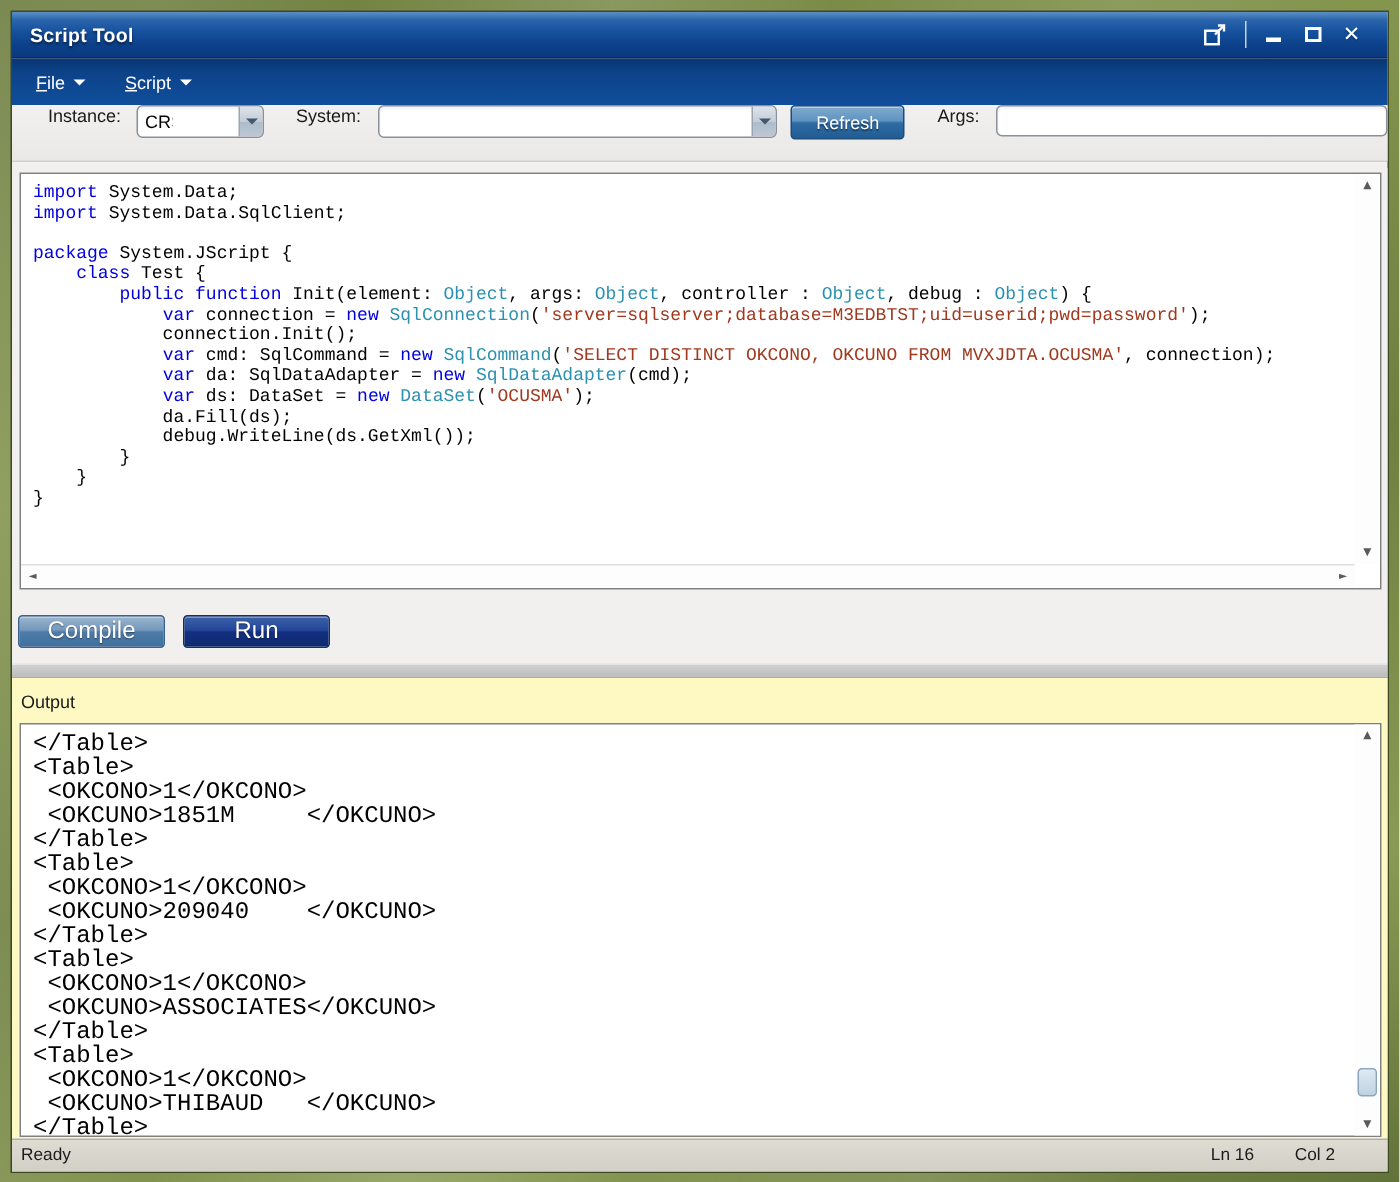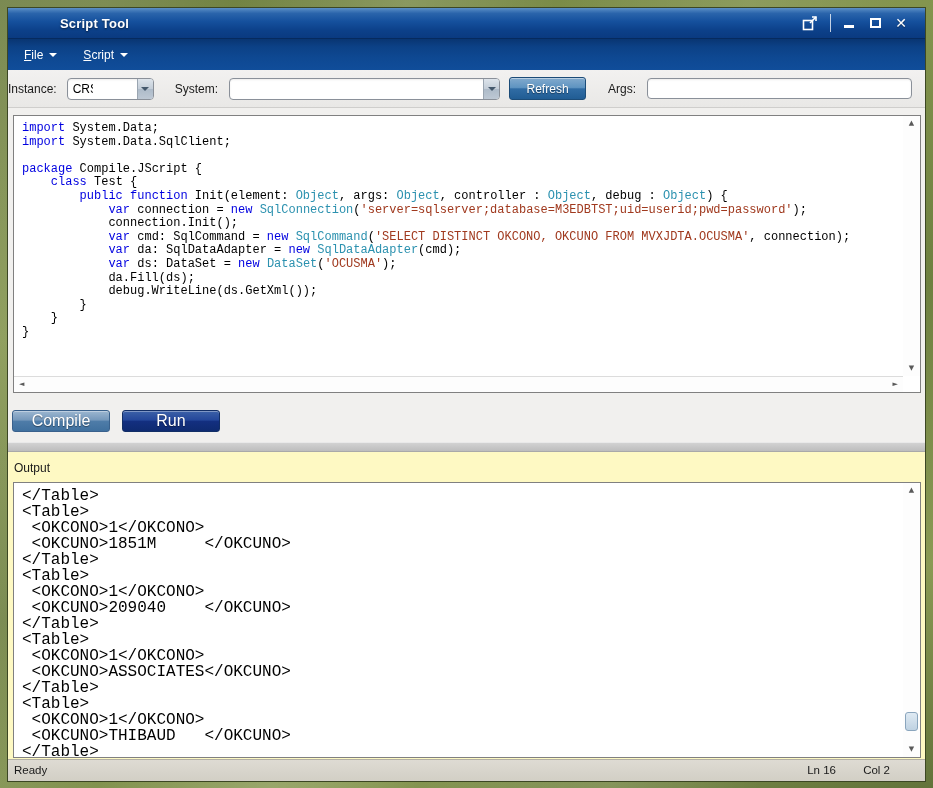--- a/index.html
+++ b/index.html
@@ -15,21 +15,21 @@
       linear-gradient(160deg, #6c7d3f 0%, #84954e 30%, #6e8040 55%, #8a9a54 80%, #62733a 100%);
   }
 
   
   .window { position:absolute; left:8px; top:8px; width:917px; height:773px;
     background:#f1f0ee; box-shadow:0 0 0 1px #3c4724; }
 
   
   .titlebar { position:absolute; left:0; top:0; width:100%; height:30px;
     background:linear-gradient(180deg,#5b8fc6 0%,#2a64ab 18%,#15509d 45%,#0c4089 75%,#0a3a80 100%);
-    display:flex; align-items:center;padding-left:40px; }
+    display:flex; align-items:center; }
   .title { color:#fff; font-size:13px; font-weight:bold; padding-left:12px;
     text-shadow:0 1px 2px rgba(0,0,0,.55); letter-spacing:.2px; }
   .titlebar-right { margin-left:auto; display:flex; align-items:center;
     gap:10px; padding-right:16px; }
   .popout { width:18px; height:15px; display:inline-block; cursor:pointer; }
   .tb-sep { width:1px; height:18px; background:rgba(255,255,255,.75); }
   .winbtn { color:#fff; display:inline-flex; align-items:center; justify-content:center;
     width:16px; height:16px; cursor:pointer; font-family:"DejaVu Sans", sans-serif; }
   .glyph-min { width:10px; height:3px; background:#fff; margin-top:7px; }
   .glyph-max { width:11px; height:10px; border:2px solid #fff; }
@@ -44,21 +44,21 @@
   .menu-item { display:flex; align-items:center; gap:6px; cursor:pointer; padding:3px 2px; }
   .menu-label { color:#fff; font-size:12px; }
   .menu-label::first-letter { text-decoration:underline; }
   .caret-down-white { width:0; height:0; border-left:4px solid transparent;
     border-right:4px solid transparent; border-top:4px solid #fff; margin-top:1px; }
 
   
   .toolbar { position:absolute; left:0; top:62px; width:100%; height:38px;
     background:linear-gradient(180deg,#f2f1f0,#e9e8e6);
     border-bottom:1px solid #cfcecc;
-    display:flex; align-items:center; padding-left:0; }
+    display:flex; padding-left:24px; }
   .tb-label { font-size:12px; color:#1a1a1a; }
   .combobox { height:22px; background:#fff; border:1px solid #8a9099; border-radius:4px;
     display:flex; align-items:stretch; overflow:hidden; cursor:pointer;
     box-shadow:inset 0 1px 2px rgba(0,0,0,.08);gap:44px; }
   .combo-text { flex:1; font-size:12px; color:#000; padding:3px 2px 0 5px;
     white-space:nowrap; overflow:hidden; }
   .combo-btn { width:16px; display:flex; align-items:center; justify-content:center;
     background:linear-gradient(180deg,#dde4eb 0%,#c3cdd8 50%,#aebbc9 52%,#bdc8d4 100%);
     border-left:1px solid #9aa5b1; }
   .caret-down-dark { width:0; height:0; border-left:4px solid transparent;
@@ -193,21 +193,21 @@
       <span class="tb-label lbl-args">Args:</span>
       <input class="args-input" type="text" value="" style="">
     </div>
 
     <div class="workspace">
       <div class="editor-box">
         <div class="editor-content">
             <div class="code-line"><span class="tok-kw">import</span><span class="tok-pl"> System.Data;</span></div>
             <div class="code-line"><span class="tok-kw">import</span><span class="tok-pl"> System.Data.SqlClient;</span></div>
             <div class="code-line"> </div>
-            <div class="code-line"><span class="tok-kw">package</span><span class="tok-pl"> Compile.JScript {</span></div>
+            <div class="code-line"><span class="tok-kw">package</span><span class="tok-pl"> System.JScript {</span></div>
             <div class="code-line"><span class="tok-pl">    </span><span class="tok-kw">class</span><span class="tok-pl"> Test {</span></div>
             <div class="code-line"><span class="tok-pl">        </span><span class="tok-kw">public</span><span class="tok-pl"> </span><span class="tok-kw">function</span><span class="tok-pl"> Init(element: </span><span class="tok-ty">Object</span><span class="tok-pl">, args: </span><span class="tok-ty">Object</span><span class="tok-pl">, controller : </span><span class="tok-ty">Object</span><span class="tok-pl">, debug : </span><span class="tok-ty">Object</span><span class="tok-pl">) {</span></div>
             <div class="code-line"><span class="tok-pl">            </span><span class="tok-kw">var</span><span class="tok-pl"> connection = </span><span class="tok-kw">new</span><span class="tok-pl"> </span><span class="tok-ty">SqlConnection</span><span class="tok-pl">(</span><span class="tok-st">'server=sqlserver;database=M3EDBTST;uid=userid;pwd=password'</span><span class="tok-pl">);</span></div>
             <div class="code-line"><span class="tok-pl">            connection.Init();</span></div>
             <div class="code-line"><span class="tok-pl">            </span><span class="tok-kw">var</span><span class="tok-pl"> cmd: SqlCommand = </span><span class="tok-kw">new</span><span class="tok-pl"> </span><span class="tok-ty">SqlCommand</span><span class="tok-pl">(</span><span class="tok-st">'SELECT DISTINCT OKCONO, OKCUNO FROM MVXJDTA.OCUSMA'</span><span class="tok-pl">, connection);</span></div>
             <div class="code-line"><span class="tok-pl">            </span><span class="tok-kw">var</span><span class="tok-pl"> da: SqlDataAdapter = </span><span class="tok-kw">new</span><span class="tok-pl"> </span><span class="tok-ty">SqlDataAdapter</span><span class="tok-pl">(cmd);</span></div>
             <div class="code-line"><span class="tok-pl">            </span><span class="tok-kw">var</span><span class="tok-pl"> ds: DataSet = </span><span class="tok-kw">new</span><span class="tok-pl"> </span><span class="tok-ty">DataSet</span><span class="tok-pl">(</span><span class="tok-st">'OCUSMA'</span><span class="tok-pl">);</span></div>
             <div class="code-line"><span class="tok-pl">            da.Fill(ds);</span></div>
             <div class="code-line"><span class="tok-pl">            debug.WriteLine(ds.GetXml());</span></div>
             <div class="code-line"><span class="tok-pl">        }</span></div>

